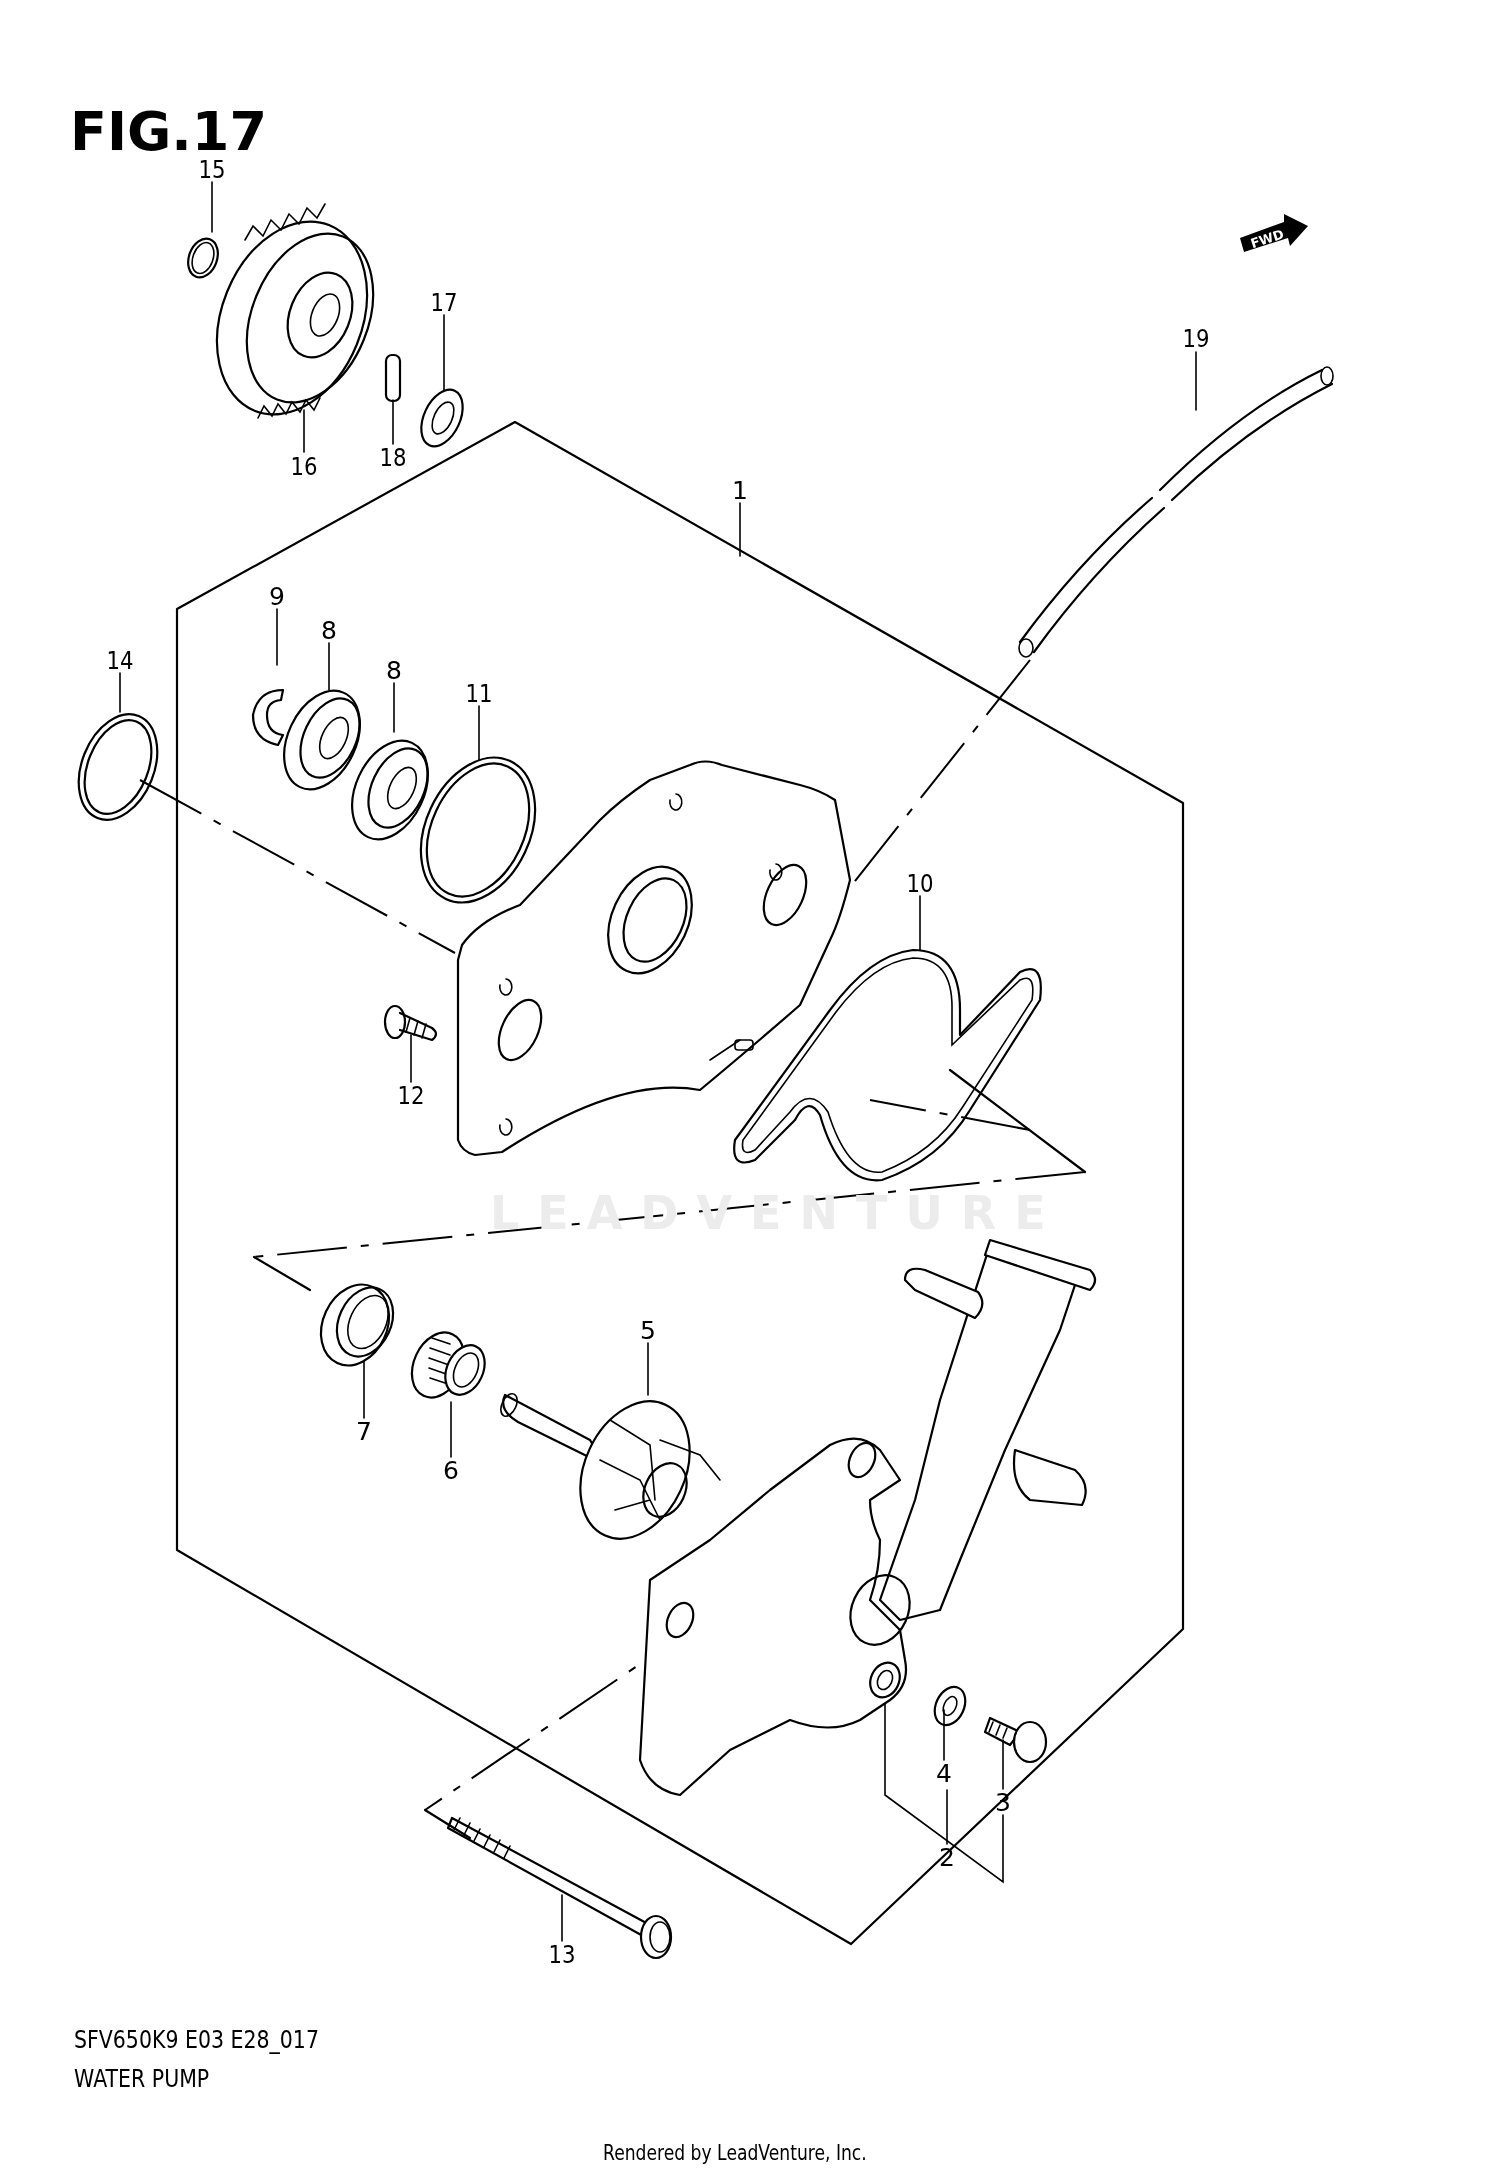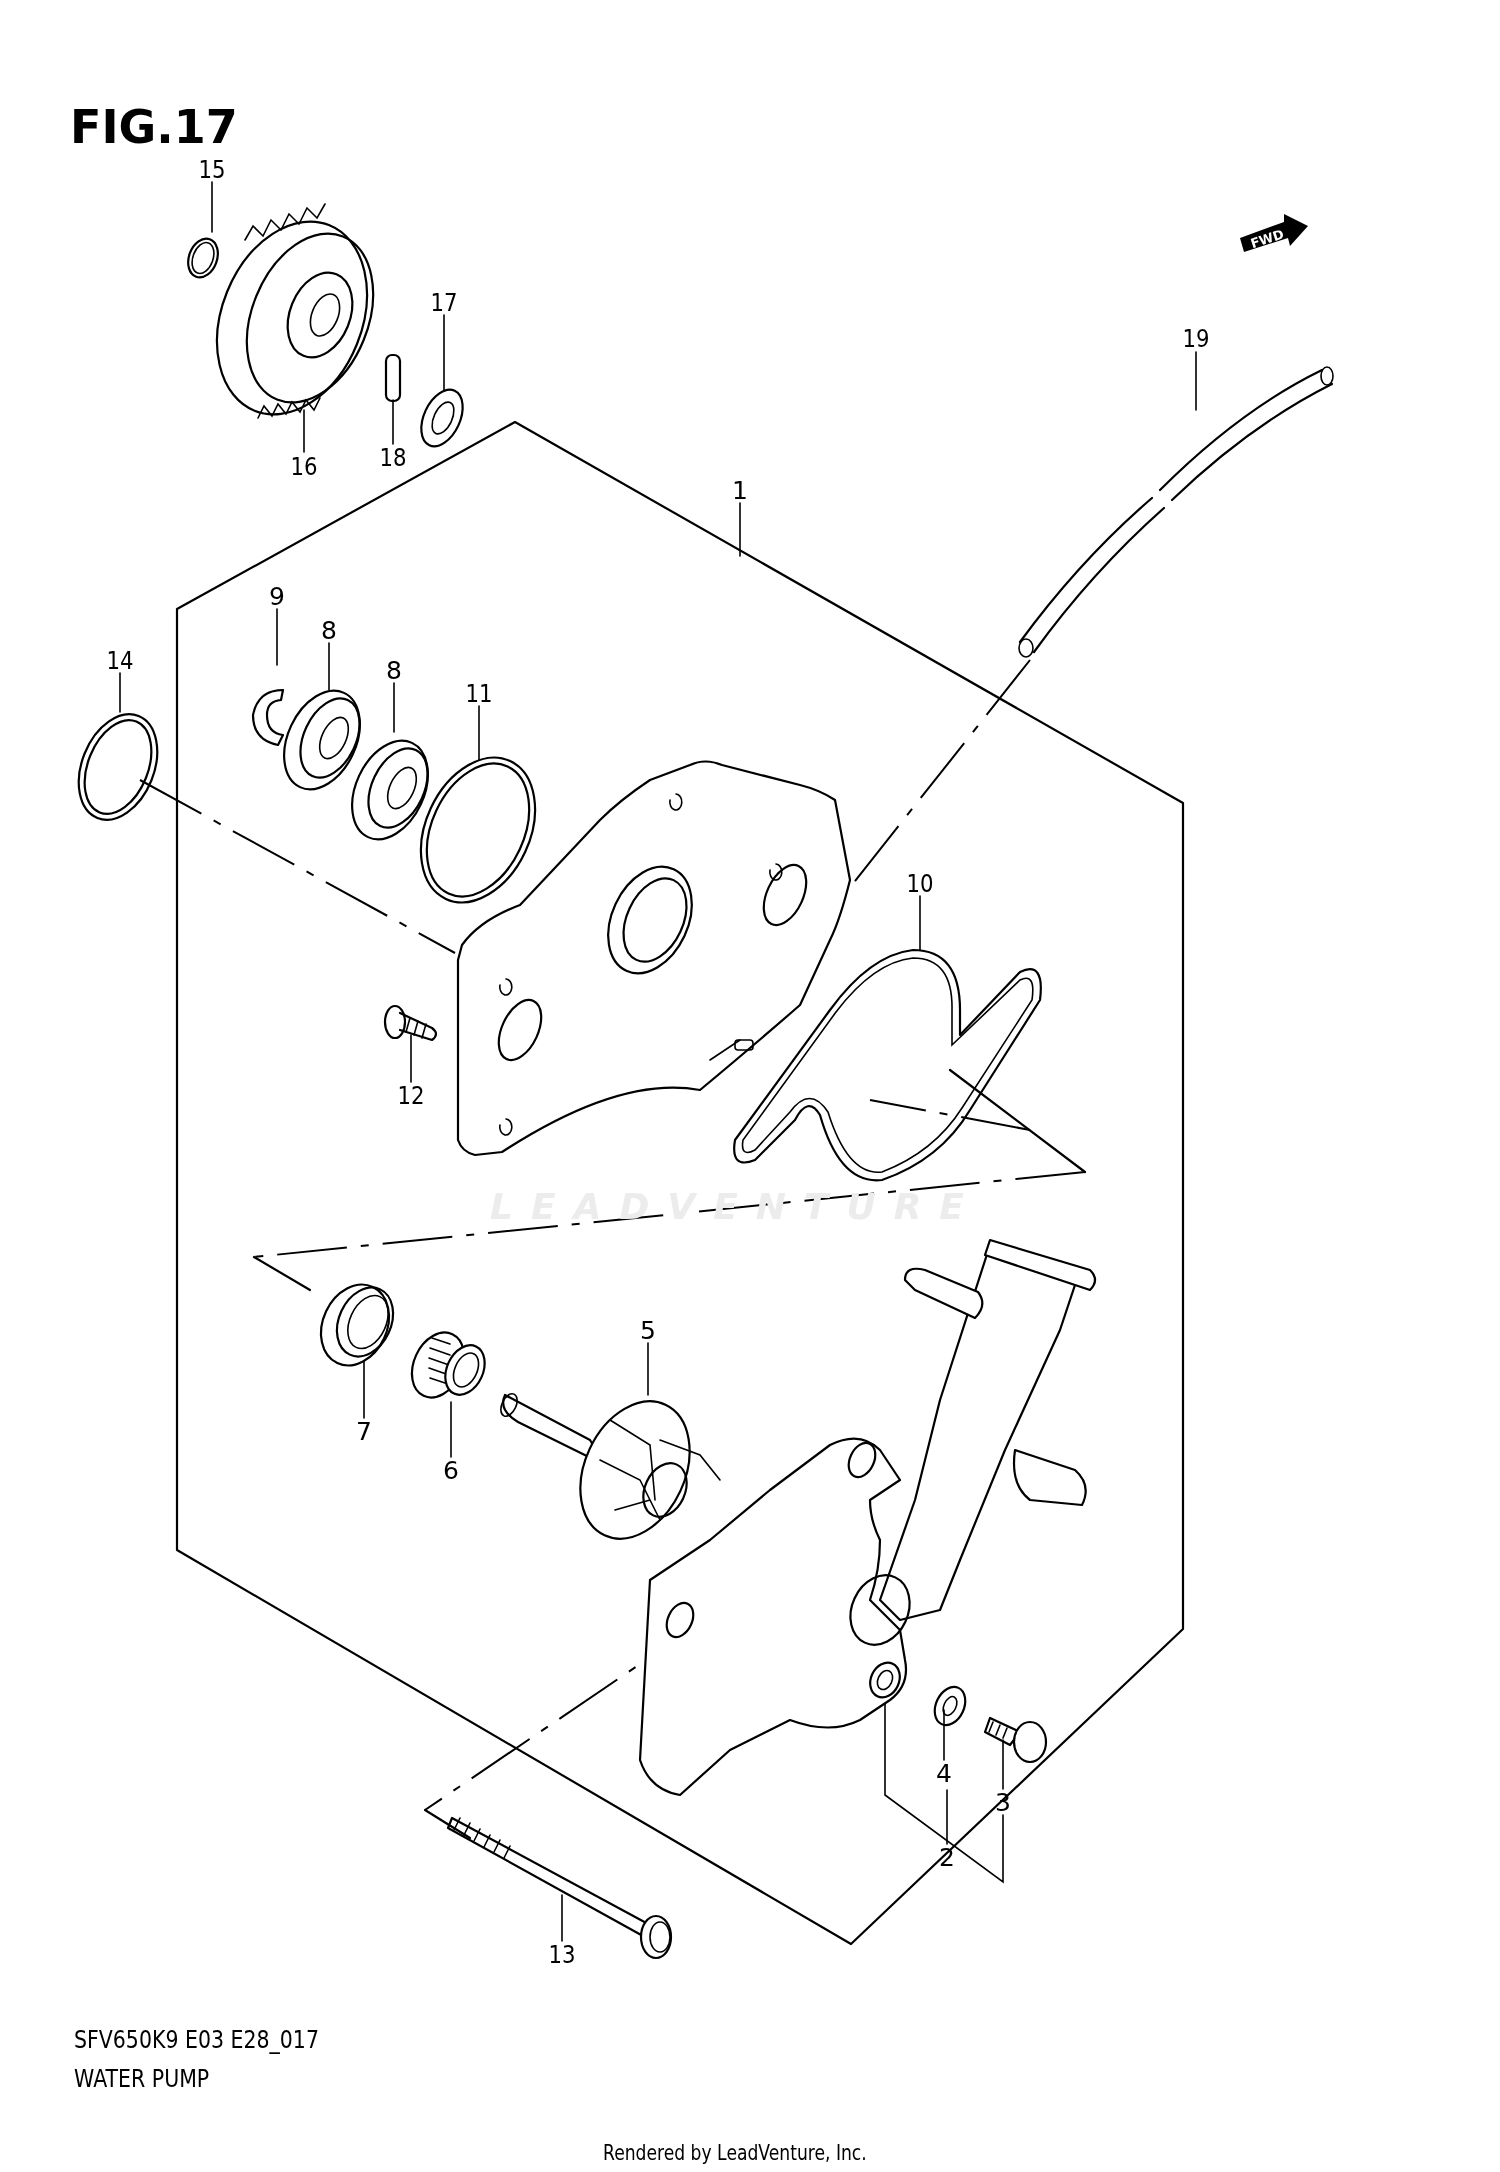--- a/index.html
+++ b/index.html
@@ -1,21 +1,21 @@
 <!DOCTYPE html>
 <html><head>
 <meta charset="utf-8">
 <style>
   html, body { margin: 0; padding: 0; background: #ffffff; }
   body { width: 1500px; height: 2172px; position: relative; overflow: hidden; font-family: "DejaVu Sans", sans-serif; color: #000; }
   #canvas { position: absolute; left: 0; top: 0; width: 1500px; height: 2172px; }
-  .fig-title { position: absolute; left: 70px; top: 100px; font-family: "DejaVu Sans", sans-serif; font-weight: bold; font-size: 46px; letter-spacing: 0px; }
+  .fig-title { position: absolute; left: 70px; top: 100px; font-family: "DejaVu Sans", sans-serif; font-weight: bold; font-size: 54px; letter-spacing: 0px; }
   .callout { position: absolute; font-family: "DejaVu Sans", sans-serif; font-size: 25px; transform: translate(-50%, -50%); line-height: 1; white-space: nowrap; transform-origin: center; }
   .callout.narrow { transform: translate(-50%, -50%) scaleX(0.85); }
-  .watermark { position: absolute; left: 490px; top: 1186px; font-family: "DejaVu Sans", sans-serif; font-weight: bold; font-size: 36px; letter-spacing: 18px; color: #ececec; white-space: nowrap; font-style: italic; }
+  .watermark { position: absolute; left: 490px; top: 1186px; font-family: "DejaVu Sans", sans-serif; font-weight: bold; font-size: 46px; letter-spacing: 18px; color: #ececec; white-space: nowrap; }
   .footer-code { position: absolute; left: 74px; top: 2025px; font-family: "DejaVu Sans", sans-serif; font-size: 25px; transform: scaleX(0.82); transform-origin: left center; white-space: nowrap; }
   .footer-title { position: absolute; left: 74px; top: 2064px; font-family: "DejaVu Sans", sans-serif; font-size: 25px; transform: scaleX(0.82); transform-origin: left center; white-space: nowrap; }
   .rendered-by { position: absolute; left: 603px; top: 2140px; font-family: "DejaVu Sans", sans-serif; font-size: 22px; transform: scaleX(0.78); transform-origin: left center; white-space: nowrap; }
   .fwd-badge { position: absolute; left: 1238px; top: 212px; width: 72px; height: 40px; }
   svg .ln { fill: none; stroke: #000; stroke-width: 2.2; stroke-linejoin: round; stroke-linecap: round; }
   svg .thin { fill: none; stroke: #000; stroke-width: 1.6; stroke-linecap: round; }
   svg .dash { fill: none; stroke: #000; stroke-width: 2; stroke-dasharray: 70 14 8 14; }
   svg .part { fill: #fff; stroke: #000; stroke-width: 2.2; stroke-linejoin: round; }
 </style>
 </head>

